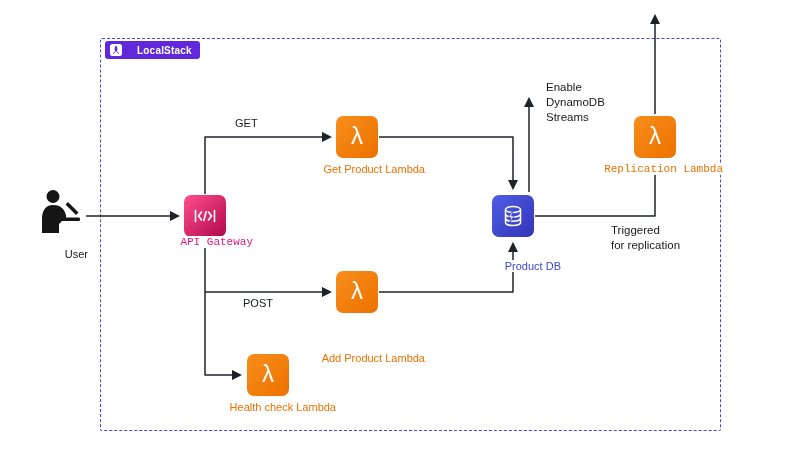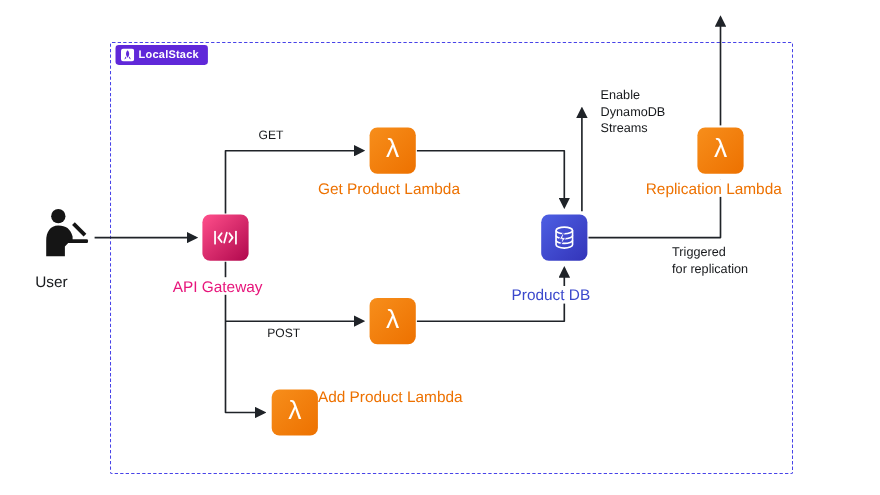--- a/index.html
+++ b/index.html
@@ -11,38 +11,38 @@
   .canvas{position:relative;width:800px;height:450px;background:#fff;}
 
   .boundary{
     position:absolute;left:100px;top:38px;width:621px;height:393px;
     border:1.6px dashed #4843E8;border-radius:2px;box-sizing:border-box;
   }
 
   .badge{
     position:absolute;left:105px;top:41px;height:18px;
     background:#6028D9;color:#fff;border-radius:3px;
-    display:flex;align-items:center;gap:4px;padding:0 8px 0 5px;
+    display:flex;align-items:center;gap:15px;padding:0 8px 0 5px;
     font-size:10px;font-weight:bold;letter-spacing:.2px;
   }
 
   .connectors{position:absolute;left:0;top:0;}
 
   .aws-icon{
     position:absolute;width:42px;height:42px;border-radius:7px;
     display:flex;align-items:center;justify-content:center;
   }
   .lambda-bg{background:linear-gradient(135deg,#F78E1B 0%,#ED7100 100%);}
   .apigw-bg{background:linear-gradient(135deg,#FF4F8B 0%,#B0084D 100%);}
   .dynamo-bg{background:linear-gradient(135deg,#4D5FE3 0%,#3334B9 100%);}
 
   .lambda-glyph{color:#fff;font-size:24px;line-height:1;margin-top:-2px;}
 
   .node-label{
-    position:absolute;font-size:14px;text-align:left;line-height:1.2;
+    position:absolute;font-size:11px;text-align:right;line-height:1.2;
   }
   .node-label span{background:#ffffff;padding:0 2px;}
   .orange-text{color:#ED7100;}
   .pink-text{color:#E7157B;}
   .blue-text{color:#3B48CC;margin-top:17px;}
   .dark-text{color:#17191c;}
 
   .free-text{
     position:absolute;font-size:11.5px;color:#17191c;
     line-height:1.32;white-space:pre-line;
@@ -100,61 +100,64 @@
 
   <div class="aws-icon apigw-bg" style="left:184px;top:195px;">
     <svg width="26" height="26" viewBox="0 0 26 26" fill="none" stroke="#ffffff" stroke-width="1.6" stroke-linecap="round" stroke-linejoin="round">
       <path d="M3.5 7.5 V18.5"></path>
       <path d="M22.5 7.5 V18.5"></path>
       <path d="M9.5 9 L6.5 13 L9.5 17"></path>
       <path d="M16.5 9 L19.5 13 L16.5 17"></path>
       <path d="M14.2 8.5 L11.8 17.5"></path>
     </svg>
   </div>
-  <div class="node-label pink-text" style="left:155px;top:252px;width:100px;">
+  <div class="node-label pink-text" style="left:155px;top:236px;width:100px;font-family:Liberation Mono, monospace;">
     <span>API Gateway</span>
   </div>
 
   <div class="aws-icon lambda-bg" style="left:336px;top:116px;">
     <span class="lambda-glyph">λ</span>
   </div>
   <div class="node-label orange-text" style="left:287px;top:163px;width:140px;">
     <span>Get Product Lambda</span>
   </div>
 
   <div class="aws-icon lambda-bg" style="left:336px;top:271px;">
     <span class="lambda-glyph">λ</span>
   </div>
   <div class="node-label orange-text" style="left:287px;top:318px;width:140px;margin-top:34px;">
     <span>Add Product Lambda</span>
   </div>
 
   <div class="aws-icon lambda-bg" style="left:247px;top:354px;">
     <span class="lambda-glyph">λ</span>
   </div>
+  <div class="node-label orange-text" style="left:198px;top:401px;width:140px;">
+    <span>Health check Lambda</span>
+  </div>
 
   <div class="aws-icon dynamo-bg" style="left:492px;top:195px;">
     <svg width="26" height="26" viewBox="0 0 26 26">
       <g fill="none" stroke="#ffffff" stroke-width="1.5">
         <ellipse cx="13" cy="6.5" rx="7.5" ry="3"></ellipse>
         <path d="M5.5 6.5 V19.5 C5.5 21.2 8.9 22.5 13 22.5 C17.1 22.5 20.5 21.2 20.5 19.5 V6.5"></path>
         <path d="M5.5 11 C5.5 12.7 8.9 14 13 14 C17.1 14 20.5 12.7 20.5 11"></path>
         <path d="M5.5 15.3 C5.5 17 8.9 18.3 13 18.3 C17.1 18.3 20.5 17 20.5 15.3"></path>
       </g>
       <path d="M12 8.5 L8.5 14.5 H11 L9.8 19.5 L14.2 13 H11.5 L12.9 8.5 Z" fill="#ffffff" stroke="#3f43cf" stroke-width="0.8"></path>
     </svg>
   </div>
   <div class="node-label blue-text" style="left:463px;top:243px;width:100px;">
     <span>Product DB</span>
   </div>
 
   <div class="aws-icon lambda-bg" style="left:634px;top:116px;">
     <span class="lambda-glyph">λ</span>
   </div>
-  <div class="node-label orange-text" style="left:585px;top:163px;width:140px;">
+  <div class="node-label orange-text" style="left:585px;top:163px;width:140px;font-family:Liberation Mono, monospace;">
     <span>Replication Lambda</span>
   </div>
 
   <div class="edge-label" style="left:233px;top:117px;">GET</div>
   <div class="edge-label" style="left:241px;top:297px;">POST</div>
   <div class="free-text" style="left:546px;top:80px;">Enable
 DynamoDB
 Streams</div>
   <div class="free-text" style="left:611px;top:223px;">Triggered
 for replication</div>

